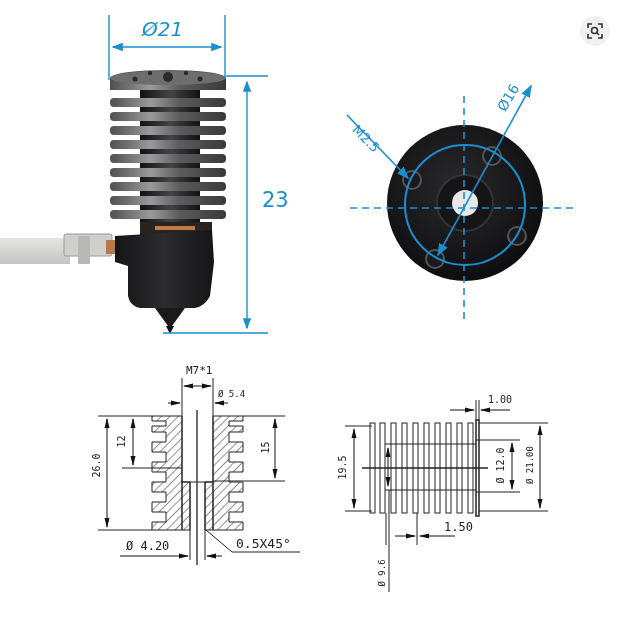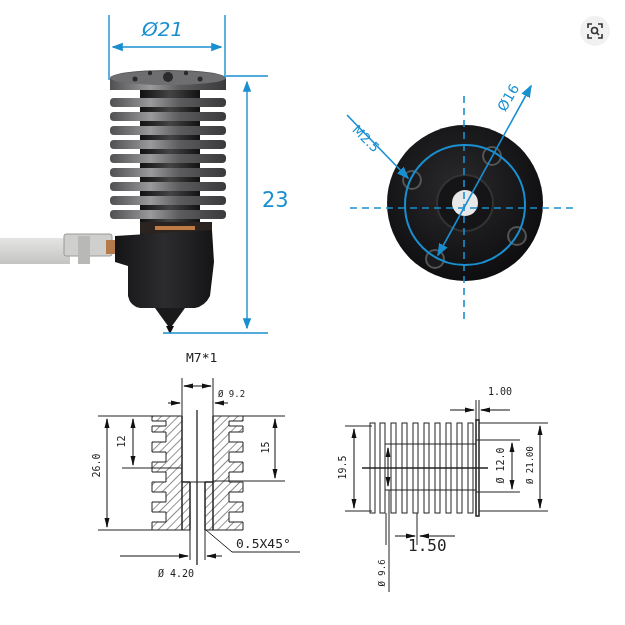--- a/index.html
+++ b/index.html
@@ -186,33 +186,33 @@
     <line x1="395" y1="536" x2="415" y2="536" stroke="#111" marker-end="url(#arrK)"></line>
     <line x1="455" y1="536" x2="420" y2="536" stroke="#111" marker-end="url(#arrK)"></line>
   </g>
 </svg>
 
 <div class="blue-label" style="left:142px;top:17px;font-size:20px;font-style:italic;">Ø21</div>
 <div class="blue-label" style="left:262px;top:188px;font-size:21px;">23</div>
 <div class="blue-label" style="left:360px;top:122px;font-size:13px;transform:rotate(45deg);transform-origin:left top;">M2.5</div>
 <div class="blue-label" style="left:494px;top:106px;font-size:14px;transform:rotate(-60deg);transform-origin:left top;">Ø16</div>
 
-<div class="cad-label" style="left:186px;top:350px;font-size:13px;">M7*1</div>
-<div class="cad-label" style="left:218px;top:389px;font-size:9px;">Ø 9.2</div>
+<div class="cad-label" style="left:186px;top:364px;font-size:11px;">M7*1</div>
+<div class="cad-label" style="left:218px;top:389px;font-size:9px;">Ø 5.4</div>
 <div class="cad-label" style="left:84px;top:460px;font-size:10px;transform:rotate(-90deg);transform-origin:center;">26.0</div>
 <div class="cad-label" style="left:115px;top:436px;font-size:10px;transform:rotate(-90deg);transform-origin:center;">12</div>
 <div class="cad-label" style="left:259px;top:442px;font-size:10px;transform:rotate(-90deg);transform-origin:center;">15</div>
-<div class="cad-label" style="left:126px;top:568px;font-size:10px;margin-left:32px;">Ø 4.20</div>
+<div class="cad-label" style="left:126px;top:539px;font-size:12px;">Ø 4.20</div>
 <div class="cad-label" style="left:236px;top:536px;font-size:13px;">0.5X45°</div>
 
-<div class="cad-label" style="left:488px;top:386px;font-size:10px;">1.00</div>
+<div class="cad-label" style="left:488px;top:394px;font-size:10px;">1.00</div>
 <div class="cad-label" style="left:330px;top:462px;font-size:10px;transform:rotate(-90deg);transform-origin:center;">19.5</div>
 <div class="cad-label" style="left:482px;top:460px;font-size:10px;transform:rotate(-90deg);transform-origin:center;">Ø 12.0</div>
 <div class="cad-label" style="left:511px;top:460px;font-size:9px;transform:rotate(-90deg);transform-origin:center;">Ø 21.00</div>
-<div class="cad-label" style="left:408px;top:520px;font-size:16px;margin-top:16px;">1.50</div>
+<div class="cad-label" style="left:444px;top:520px;font-size:12px;">1.50</div>
 <div class="cad-label" style="left:368px;top:568px;font-size:9px;transform:rotate(-90deg);transform-origin:center;">Ø 9.6</div>
 
 <div class="zoom-btn">
   <svg width="16" height="16" viewBox="0 0 16 16" style="position:static;">
     <path d="M1,5 V1 H5 M11,1 H15 V5 M15,11 V15 H11 M5,15 H1 V11" fill="none" stroke="#333" stroke-width="1.6"></path>
     <circle cx="7.5" cy="7.5" r="3" fill="none" stroke="#333" stroke-width="1.6"></circle>
     <line x1="9.8" y1="9.8" x2="12" y2="12" stroke="#333" stroke-width="1.6"></line>
   </svg>
 </div>
 

